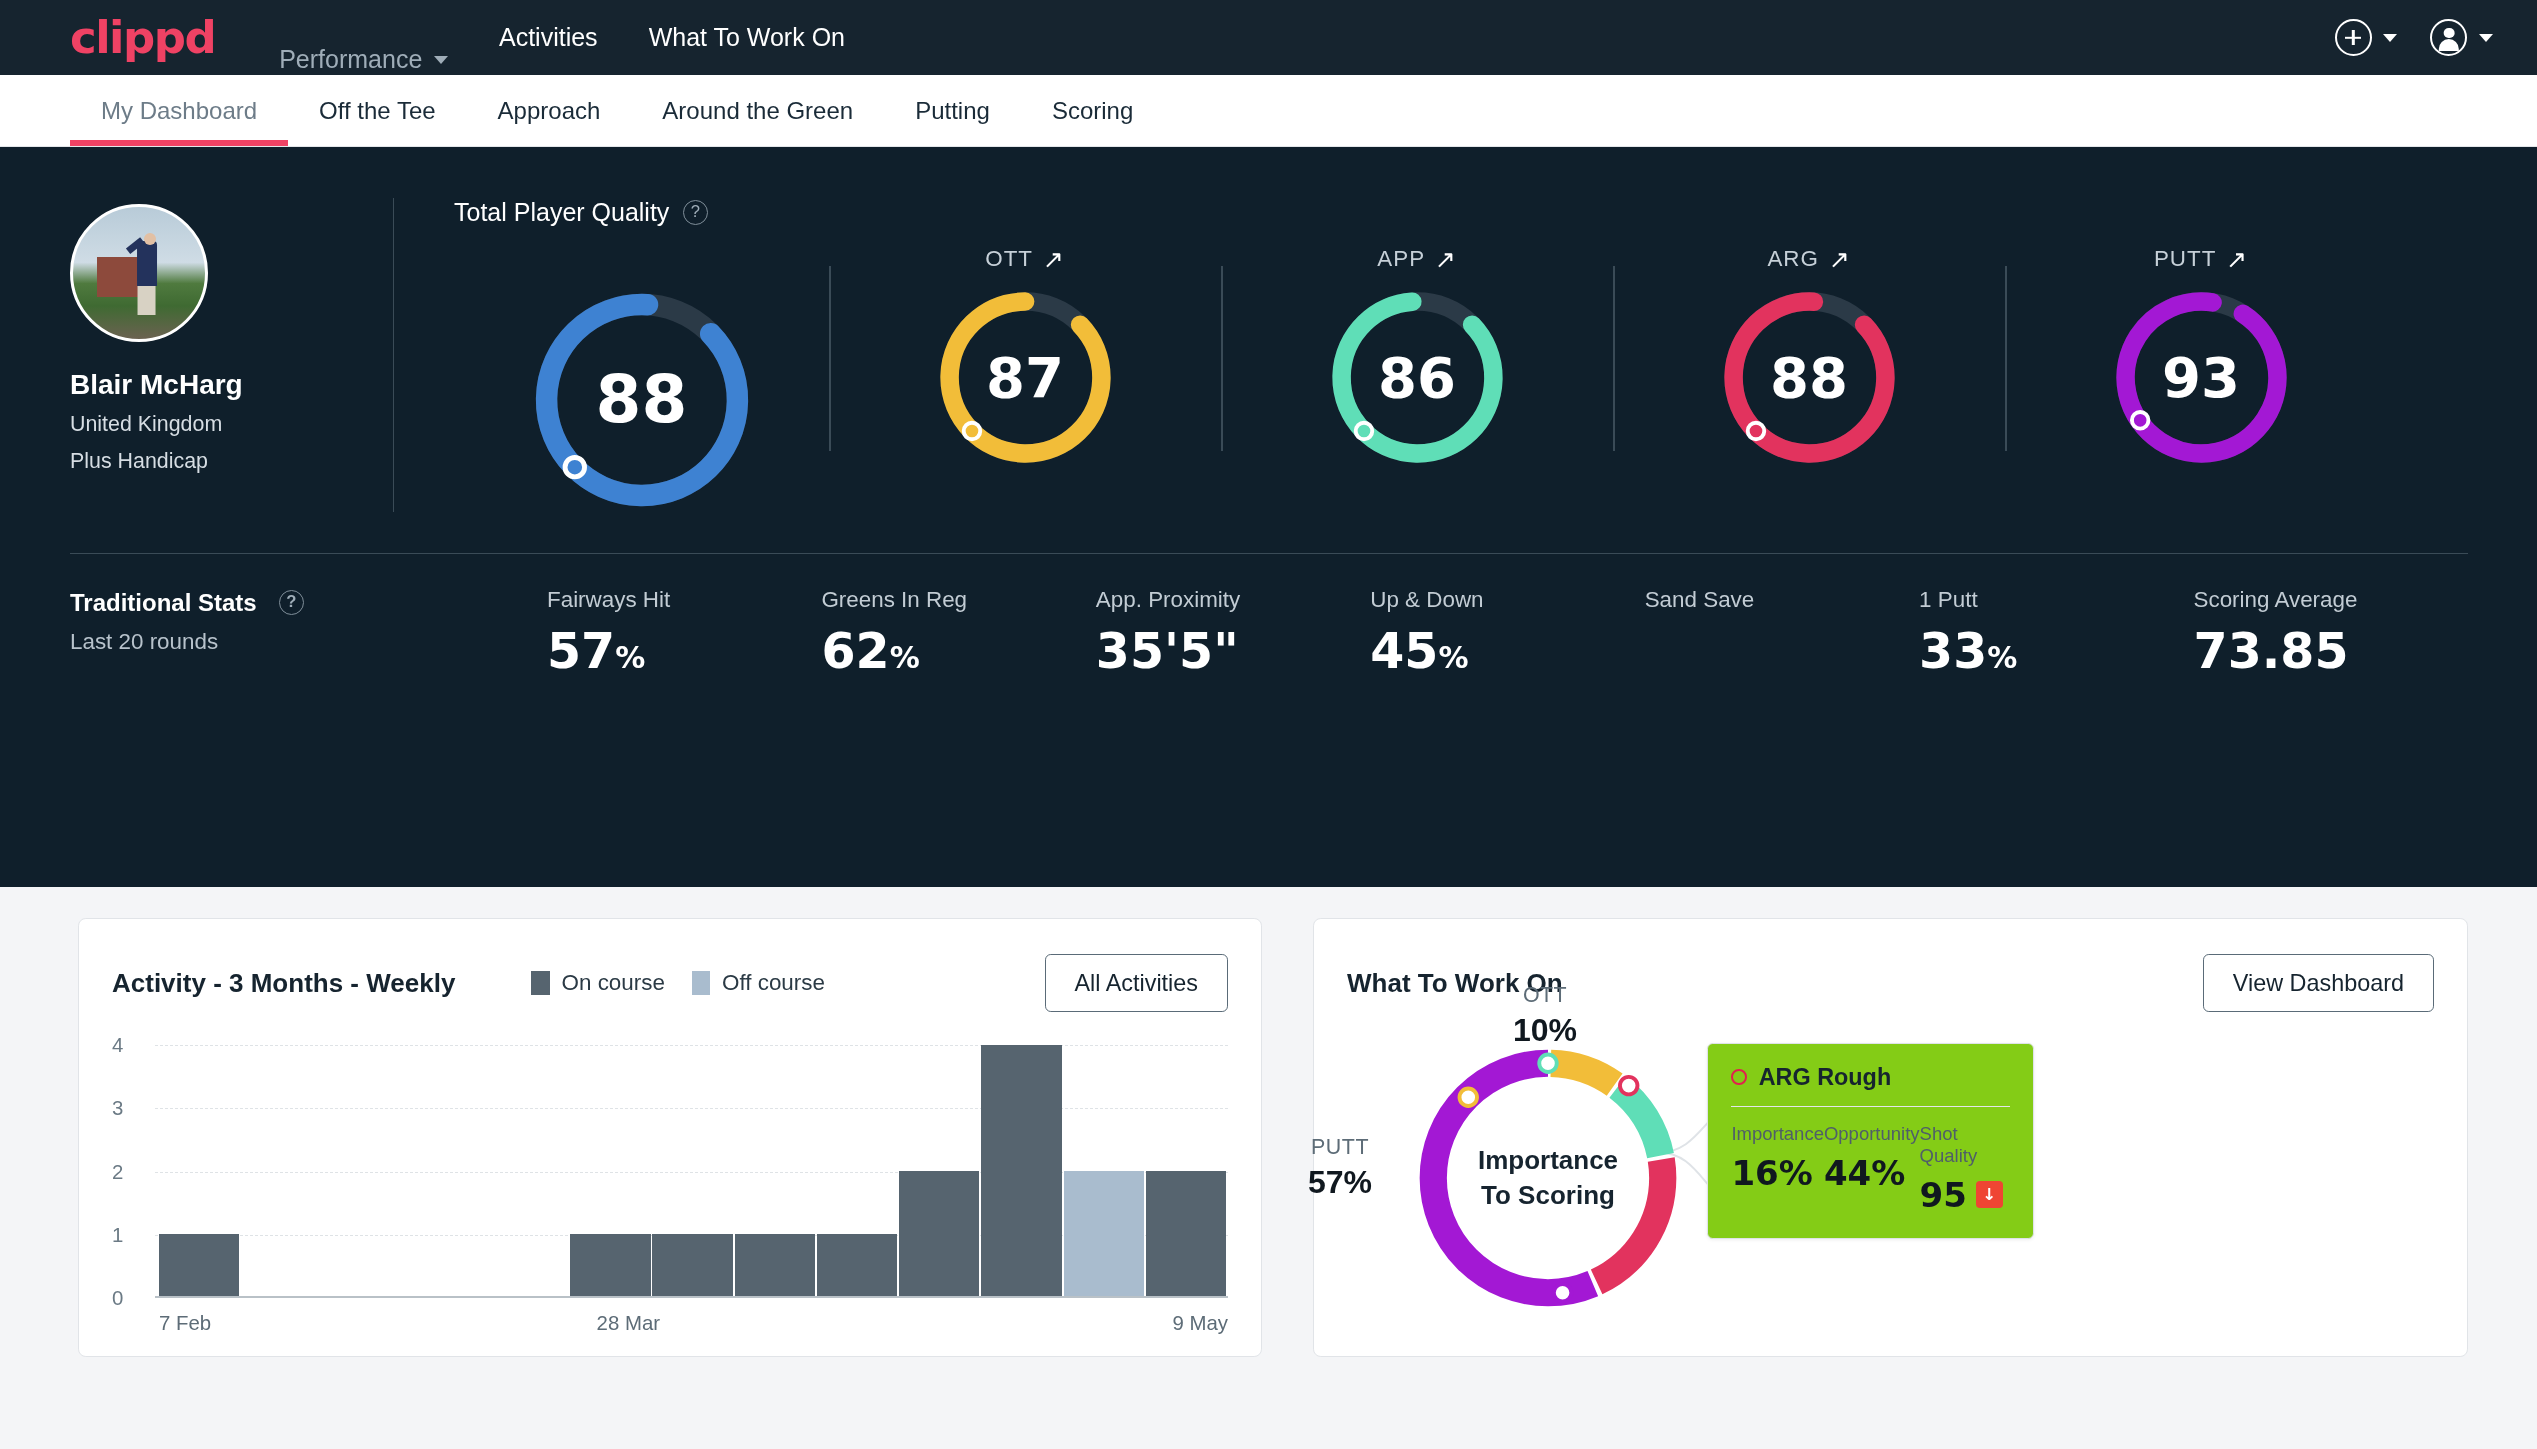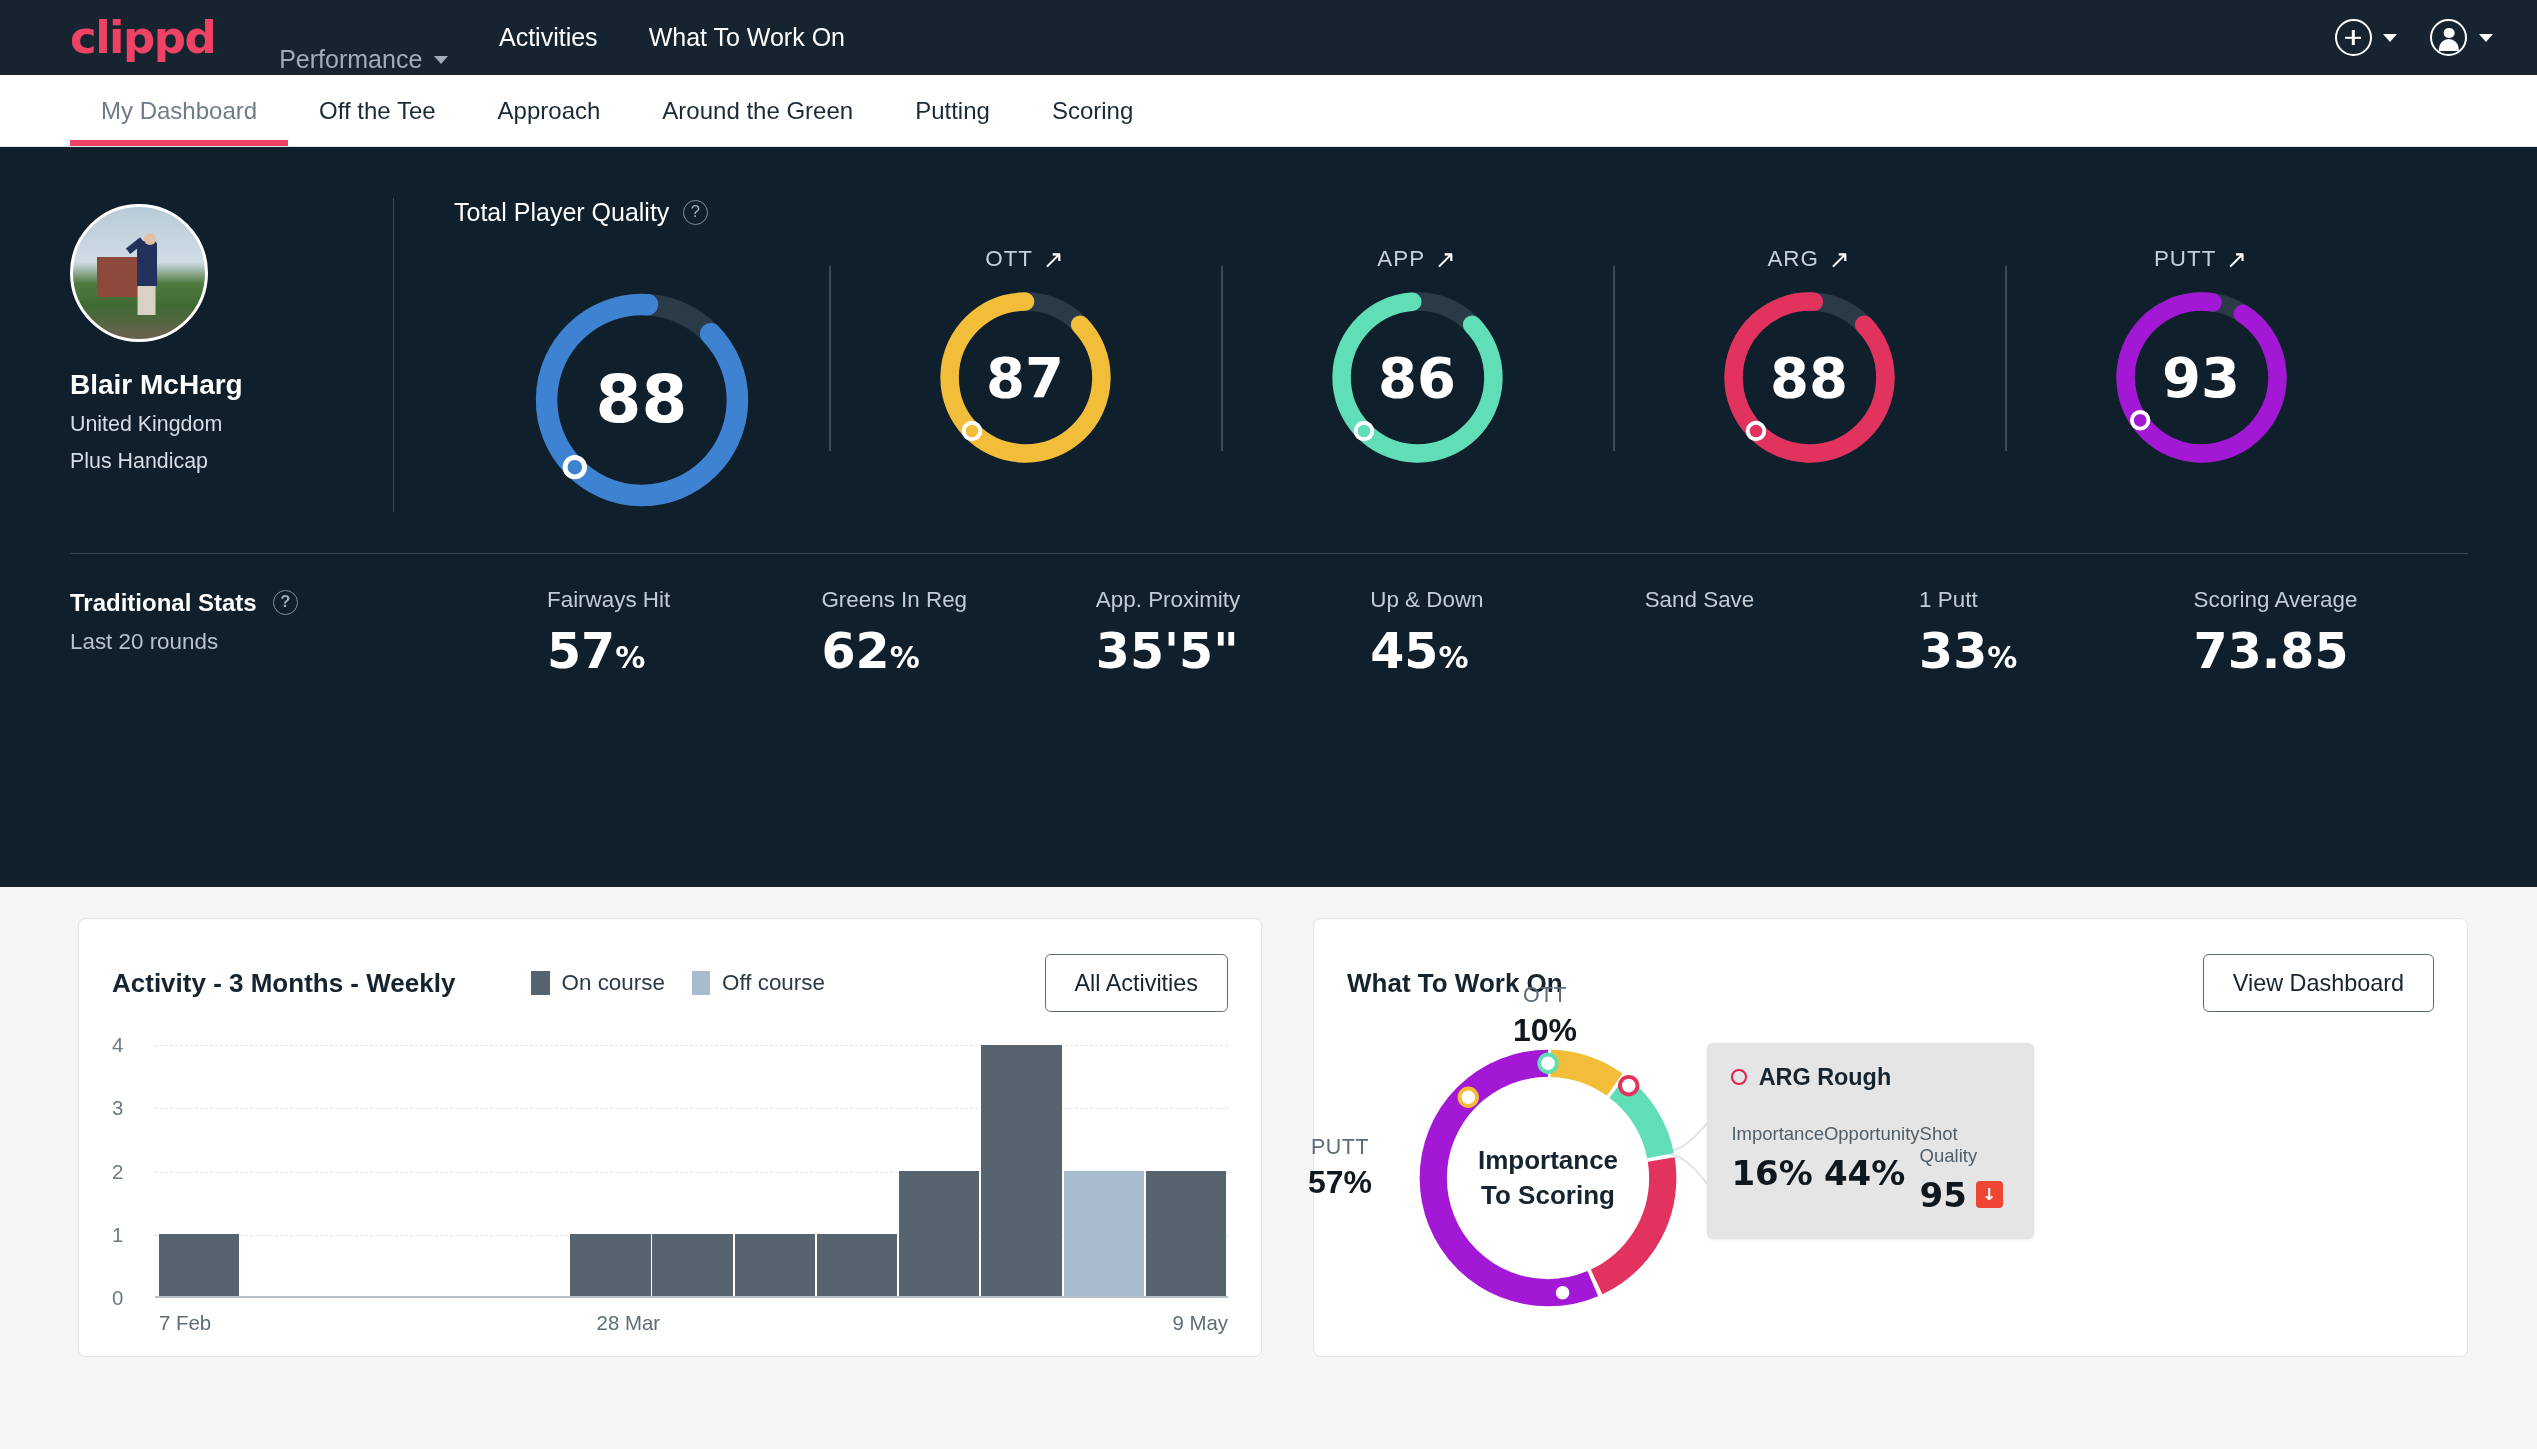--- a/index.html
+++ b/index.html
@@ -201,21 +201,21 @@
     height: 1.5px; background: #3a4b57;
     margin: 41px 70px 0 70px;
   }
   .stats-row {
     display: flex; align-items: flex-start;
     padding: 33px 70px 0 70px;
   }
   .stats-label { width: 477px; flex-shrink: 0; padding-top: 1.9px; }
   .stats-label .t1 {
     color: #fff; font-size: 24px; font-weight: 700;
-    display: flex; align-items: center; gap: 16px;
+    display: flex; align-items: center; gap: 22px;
   }
   .stats-label .t2 { color: #b7c2cb; font-size: 22.4px; margin-top: 11.7px; }
   .stat { flex: 1; }
   .stat .sl { color: #c2ccd4; font-size: 22.4px; }
   .stat .sv {
     color: #fff; font-size: 49px; font-weight: 700; margin-top: 9.7px;
     font-family: "DejaVu Sans", sans-serif;
   }
   .stat .sv .unit { font-size: 30px; font-weight: 700; }
 
@@ -296,21 +296,21 @@
     line-height: 1.38; text-align: center;
   }
   .dlabel { position: absolute; text-align: center; }
   .dlabel .dk { font-size: 21.4px; color: #5d6c77; letter-spacing: 0.5px; }
   .dlabel .dv { font-size: 32px; font-weight: 700; color: #10181f; margin-top: 3.9px; }
 
   .tooltip-card {
     position: absolute;
     left: 360px; top: 13.6px;
     width: 327px;
-    background: #e5e5e5;
+    background: #84cc16;
     border: 1px solid #dfe3e7;
     border-radius: 5.8px;
     box-shadow: 0 1px 3.9px rgba(0,0,0,.07);
     padding: 19.5px 23.4px 23.4px 23.4px;
   }
   .tt-head { display: flex; align-items: center; gap: 11.7px; }
   .tt-ring {
     width: 15.6px; height: 15.6px; border-radius: 50%;
     border: 2.9px solid #e1214e;
   }

